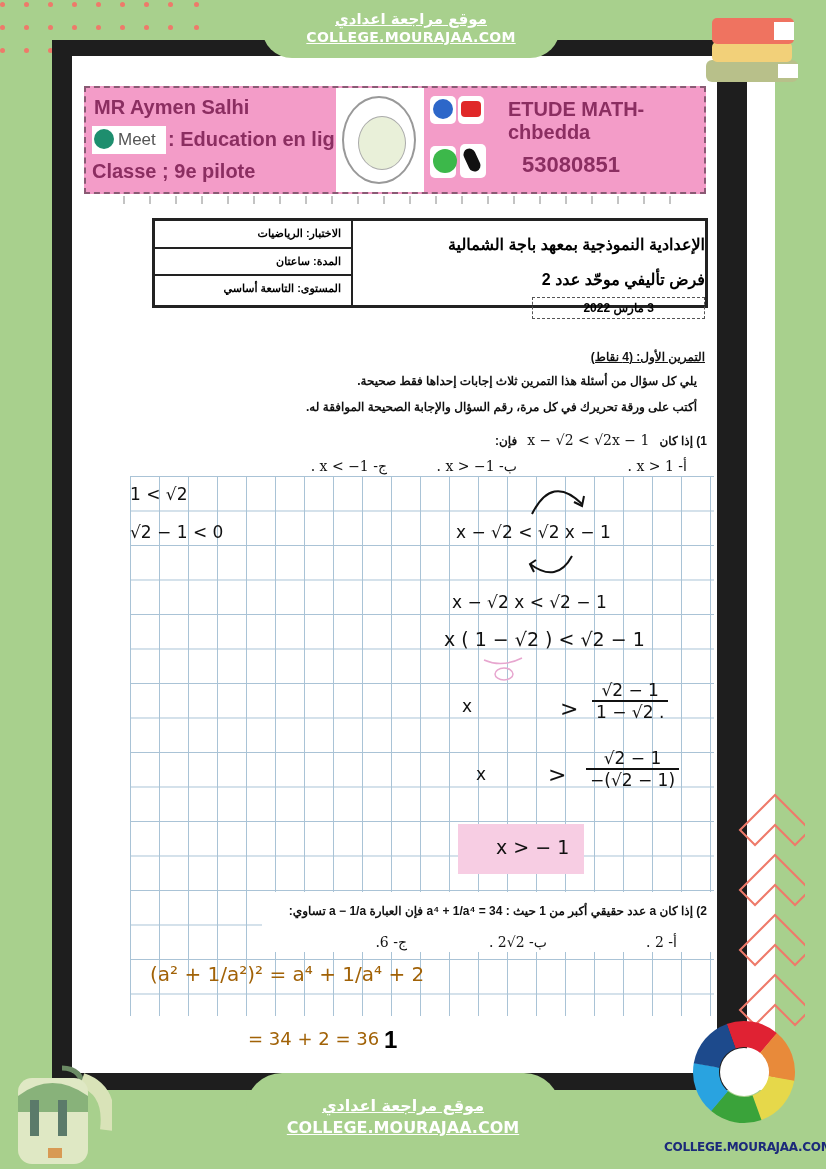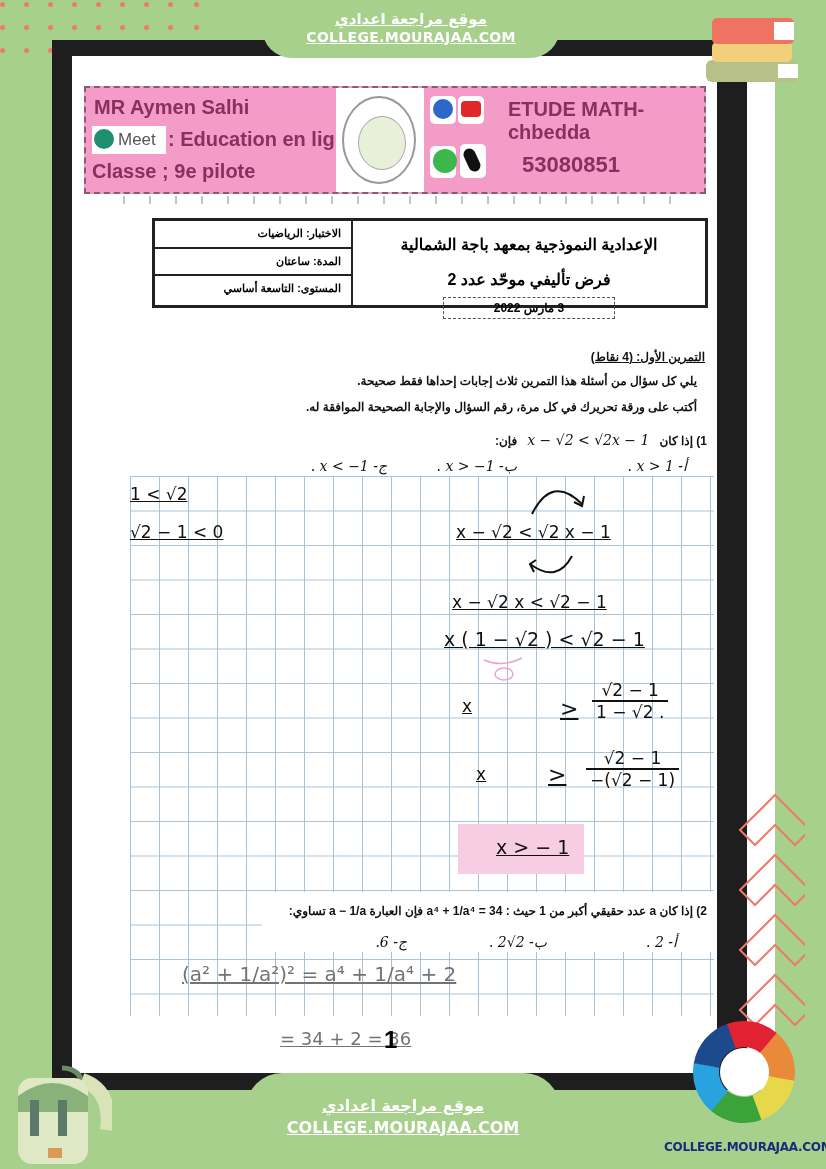--- a/index.html
+++ b/index.html
@@ -21,32 +21,32 @@
   .banner .logo{position:absolute;left:250px;top:0;width:88px;height:104px;background:#fff;}
   .seal{position:absolute;left:6px;top:8px;width:74px;height:88px;border-radius:50%;border:2px solid #999;box-sizing:border-box;}
   .seal-in{position:absolute;left:14px;top:18px;width:46px;height:52px;border-radius:50%;border:1px solid #aaa;background:#e9f0d9;}
   .ico{position:absolute;width:26px;height:28px;border-radius:5px;background:#fff;}
   .ticks{position:absolute;left:48px;top:140px;width:580px;height:10px;}
   
   .htable{position:absolute;left:80px;top:162px;width:556px;height:90px;border:3px solid #222;box-sizing:border-box;}
   .htable .leftcol{position:absolute;left:0;top:0;width:196px;height:100%;border-right:2px solid #222;}
   .htable .row{height:33%;border-bottom:2px solid #222;text-align:right;padding-right:10px;font-size:11px;font-weight:bold;direction:rtl;box-sizing:border-box;padding-top:6px;}
   .htable .row:last-child{border-bottom:none;}
-  .htable .rightcol{position:absolute;left:198px;right:0;top:0;height:100%;text-align:center;direction:rtl;}
+  .htable .rightcol{position:absolute;left:198px;right:0;top:0;height:100%;direction:rtl;}
   .htable .school{font-size:16px;font-weight:bold;margin-top:14px;}
   .htable .exam{font-size:16px;font-weight:bold;margin-top:16px;}
   .htable .date{display:inline-block;border:1px dashed #555;padding:3px 50px;margin-top:8px;font-size:12px;font-weight:bold;}
   .ex{position:absolute;right:12px;direction:rtl;font-size:12px;font-weight:bold;color:#111;white-space:nowrap;}
-  .mth{font-family:"DejaVu Serif",serif;font-style:italic;font-weight:normal;font-size:14px;}
+  .mth{font-family:"DejaVu Serif",serif;font-weight:normal;font-size:14px;}
   
   .grid{position:absolute;left:58px;top:420px;width:584px;height:540px;
     background-image:linear-gradient(to right,#a9c3d6 1px,transparent 1px),linear-gradient(to bottom,#a9c3d6 1px,transparent 1px);
     background-size:29px 100%,100% 34.5px;}
-  .hw{position:absolute;font-family:"DejaVu Sans",sans-serif;font-size:17px;color:#111;white-space:nowrap;text-decoration:underline;}
-  .pink{color:#737373;margin-left:32px;}
+  .hw{position:absolute;font-family:"DejaVu Sans",sans-serif;font-size:17px;color:#111;white-space:nowrap;}
+  .pink{color:#a16207;}
   .frac{display:inline-block;vertical-align:middle;text-align:center;}
   .frac .n{display:block;border-bottom:2px solid #111;padding:0 4px;}
   .frac .d{display:block;padding:0 4px;}
   .answerbox{position:absolute;left:386px;top:768px;width:126px;height:50px;background:#f7cde3;}
   .pagenum{position:absolute;left:312px;top:970px;font-size:24px;font-weight:bold;}
   .chev{position:absolute;left:735px;}
 </style>
 </head>
 <body>
 

